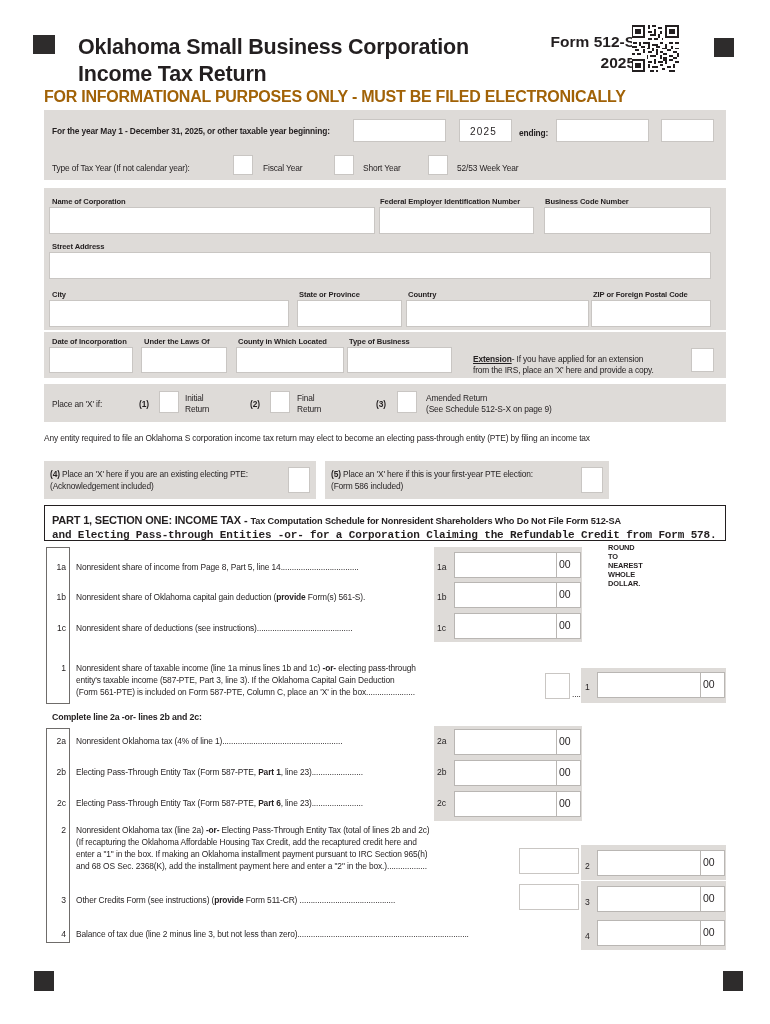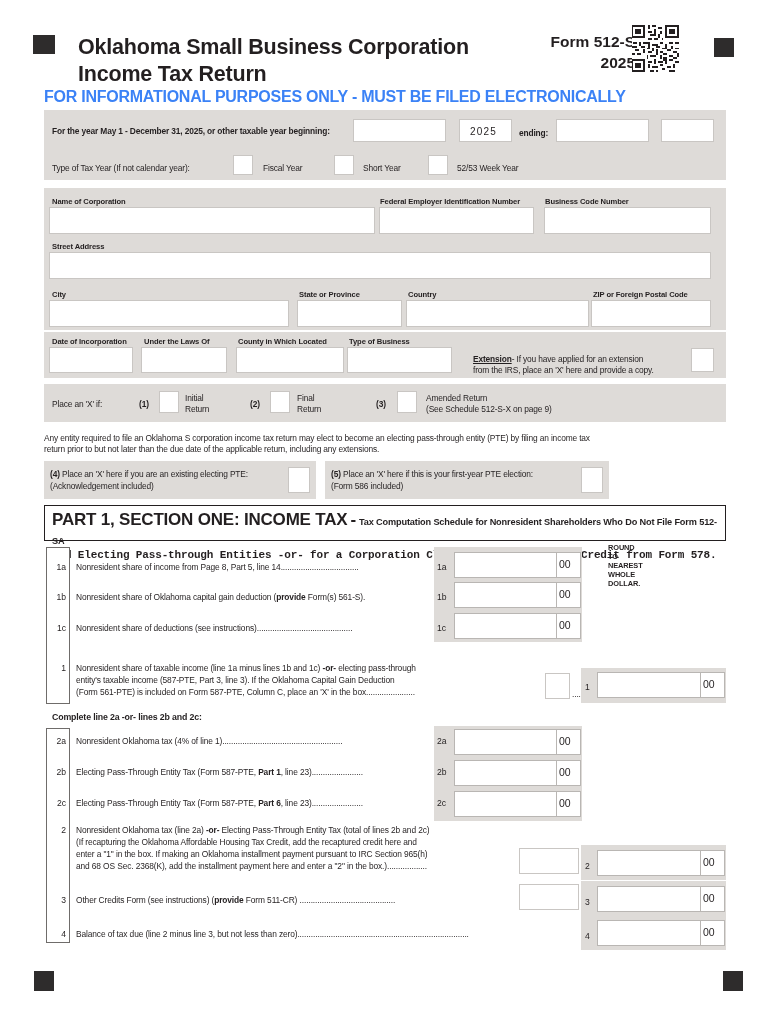--- a/index.html
+++ b/index.html
@@ -24,40 +24,40 @@
     position:absolute;left:78px;top:34px;width:420px;
     font-size:21.5px;font-weight:bold;line-height:27px;letter-spacing:-0.2px;
   }
   .hdr-form{
     position:absolute;left:495px;top:31px;width:140px;text-align:right;
     font-size:15.5px;font-weight:bold;line-height:21px;
   }
   .qr{position:absolute;left:630px;top:25px;width:50px;height:47px;}
   .red-banner{
     position:absolute;left:44px;top:88px;width:680px;
-    font-size:16px;font-weight:bold;color:#3b82f6;letter-spacing:-0.25px;
+    font-size:16px;font-weight:bold;color:#a16207;letter-spacing:-0.25px;
   }
 
   
   .panel{position:absolute;background:#dedbd8;}
   .wbox{position:absolute;background:#ffffff;border:1px solid #c9c6c3;box-sizing:border-box;}
   .lbl{position:absolute;font-size:7.6px;font-weight:bold;letter-spacing:-0.1px;color:#231f20;white-space:nowrap;}
   .txt{position:absolute;font-size:8.4px;letter-spacing:-0.15px;color:#231f20;white-space:nowrap;}
   .txtb{font-weight:bold;}
 
   
   .yr-2025{position:absolute;font-size:10px;letter-spacing:1.2px;font-weight:normal;}
 
   
   .sec-head{
     position:absolute;left:44px;top:505px;width:682px;height:36px;
     border:1.6px solid #231f20;box-sizing:border-box;background:#fff;
     padding:4px 7px 0 7px;
   }
-  .sec-head .big{font-size:17px;font-weight:bold;letter-spacing:-0.2px;}
+  .sec-head .big{font-size:11px;font-weight:bold;letter-spacing:-0.2px;}
   .sec-head .sm{font-size:9.2px;font-weight:bold;letter-spacing:-0.15px;}
   .sec-head .l2{font-size:11px;font-weight:bold;letter-spacing:-0.15px;display:block;margin-top:1px;font-family:Liberation Mono, monospace;}
 
   
   .numcol{position:absolute;border:1.4px solid #6f6c6a;box-sizing:border-box;background:#fff;}
 
   .lnum{position:absolute;font-size:8.6px;color:#231f20;text-align:right;}
 
   .rowtext{position:absolute;font-size:8.4px;letter-spacing:-0.12px;color:#231f20;line-height:11.6px;}
   .dots{letter-spacing:-0.1px;}
@@ -253,21 +253,20 @@
   <div class="checkbox" style="left:270px;top:391px;width:20px;height:22px;"></div>
   <div class="txt" style="left:297px;top:393px;">Final</div>
   <div class="txt" style="left:297px;top:404px;">Return</div>
 
   <div class="txt txtb" style="left:376px;top:399px;">(3)</div>
   <div class="checkbox" style="left:397px;top:391px;width:20px;height:22px;"></div>
   <div class="txt" style="left:426px;top:393px;">Amended Return</div>
   <div class="txt" style="left:426px;top:404px;">(See Schedule 512-S-X on page 9)</div>
 
   <div class="txt" style="left:44px;top:433px;">Any entity required to file an Oklahoma S corporation income tax return may elect to become an electing pass-through entity (PTE) by filing an income tax</div>
-  <div class="txt" style="left:44px;top:444px;">return prior to but not later than the due date of the applicable return, including any extensions.</div>
 
   <div class="panel" style="left:44px;top:461px;width:272px;height:38px;"></div>
   <div class="txt" style="left:50px;top:469px;">
     <span class="txtb">(4)</span>
     <span>Place an 'X' here if you are an existing electing PTE:</span>
   </div>
   <div class="txt" style="left:50px;top:481px;">(Acknowledgement included)</div>
   <div class="wbox" style="left:288px;top:467px;width:22px;height:26px;"></div>
 
   <div class="panel" style="left:325px;top:461px;width:284px;height:38px;"></div>

